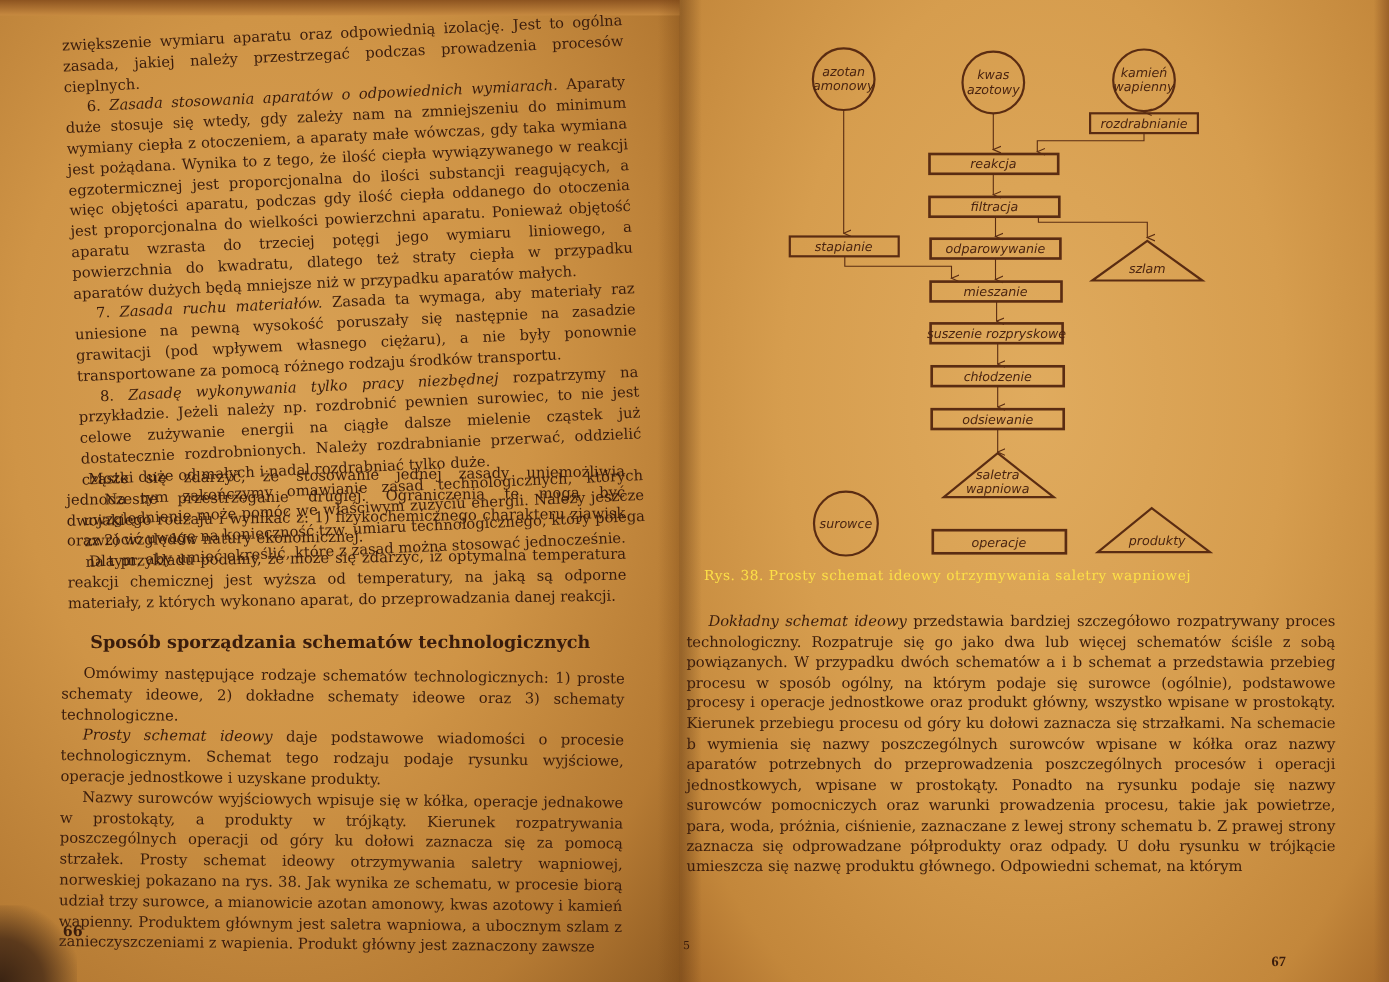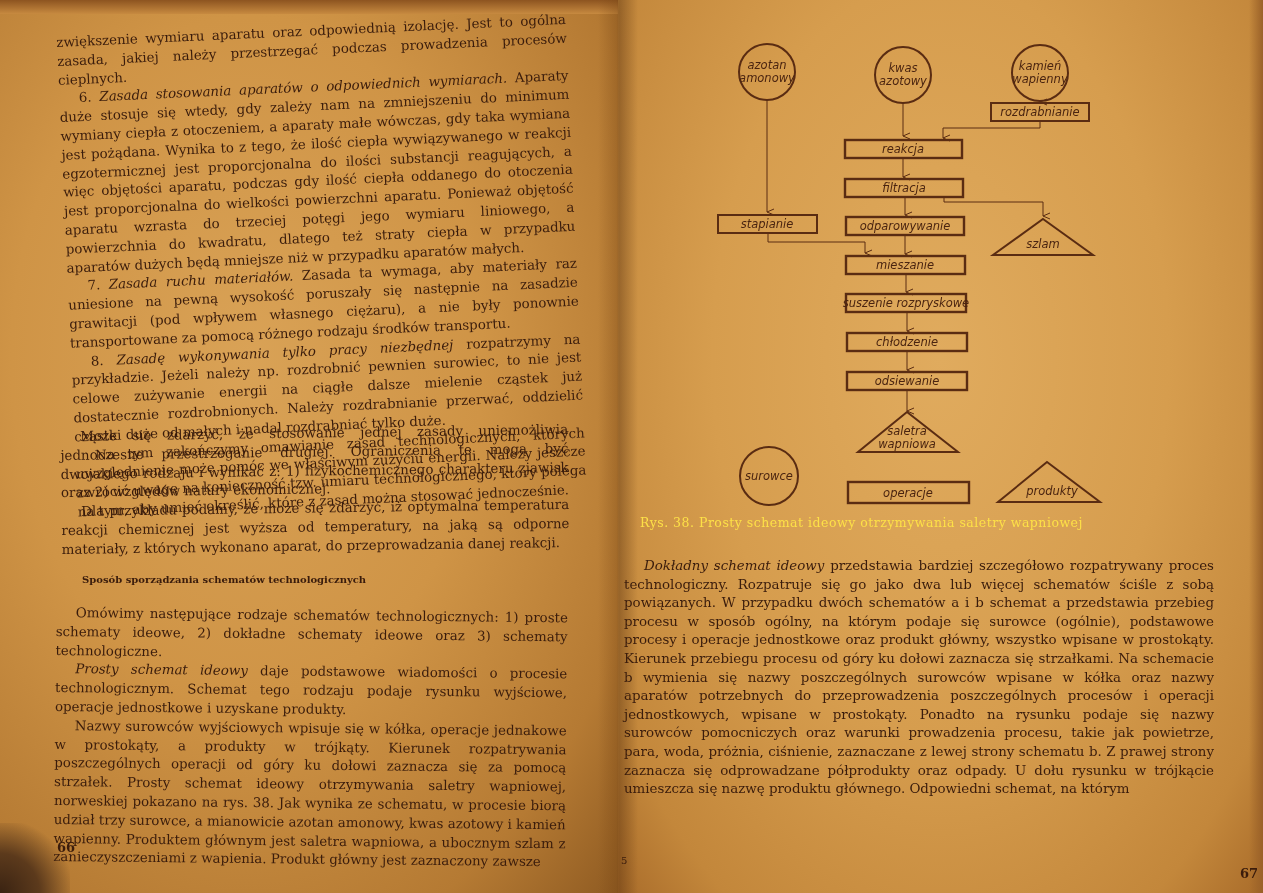--- a/index.html
+++ b/index.html
@@ -43,21 +43,21 @@
   .text i { font-style:italic; }
   .left-body {
     position:absolute; left:56px; top:34px; width:510px;
     transform:rotate(-2.6deg); transform-origin:0 0;
   }
   .left-body2 {
     position:absolute; left:60px; top:348px; width:508px;
     transform:rotate(-0.8deg); transform-origin:0 0;
   }
   .section-title {
-    position:absolute; left:82px; top:574px; font-weight:bold; font-size:10px; color:#3a1c0c;
+    position:absolute; left:82px; top:574px; font-weight:bold; font-size:16px; color:#3a1c0c;
   }
   .left-body3 {
     position:absolute; left:56px; top:604px; width:512px;
     transform:rotate(0.6deg); transform-origin:0 0;
   }
   .page-num { position:absolute; font-weight:bold; color:#3a1c0c; font-size:13px; }
   .right-body {
     position:absolute; left:624px; top:557px; width:590px;
     font-size:13.4px; line-height:18.6px;
   }
@@ -179,14 +179,14 @@
     </g>
   </svg>
 
   <div class="caption">Rys. 38. Prosty schemat ideowy otrzymywania saletry wapniowej</div>
 
   <div class="text right-body">
     <p class="ind"><i>Dokładny schemat ideowy</i><span> przedstawia bardziej szczegółowo rozpatrywany proces technologiczny. Rozpatruje się go jako dwa lub więcej schematów ściśle z sobą powiązanych. W przypadku dwóch schematów a i b schemat a przedstawia przebieg procesu w sposób ogólny, na którym podaje się surowce (ogólnie), podstawowe procesy i operacje jednostkowe oraz produkt główny, wszystko wpisane w prostokąty. Kierunek przebiegu procesu od góry ku dołowi zaznacza się strzałkami. Na schemacie b wymienia się nazwy poszczególnych surowców wpisane w kółka oraz nazwy aparatów potrzebnych do przeprowadzenia poszczególnych procesów i operacji jednostkowych, wpisane w prostokąty. Ponadto na rysunku podaje się nazwy surowców pomocniczych oraz warunki prowadzenia procesu, takie jak powietrze, para, woda, próżnia, ciśnienie, zaznaczane z lewej strony schematu b. Z prawej strony zaznacza się odprowadzane półprodukty oraz odpady. U dołu rysunku w trójkącie umieszcza się nazwę produktu głównego. Odpowiedni schemat, na którym</span></p>
   </div>
 
   <div class="sig">5</div>
-  <div class="page-num" style="left:1240px; top:866px;">67</div>
+  <div class="page-num" style="left:1156px; top:866px;font-family:Liberation Serif, serif;">67</div>
 </div>
 
 </body></html>

